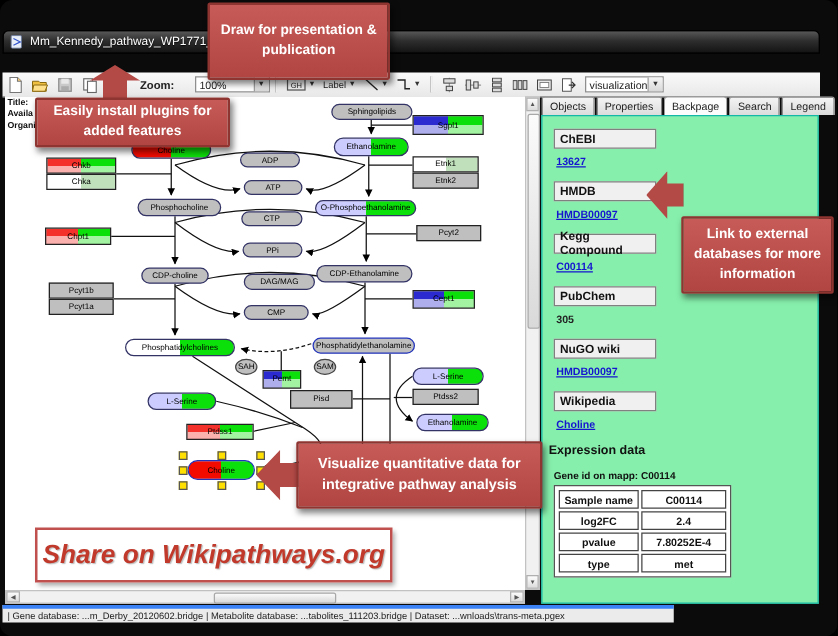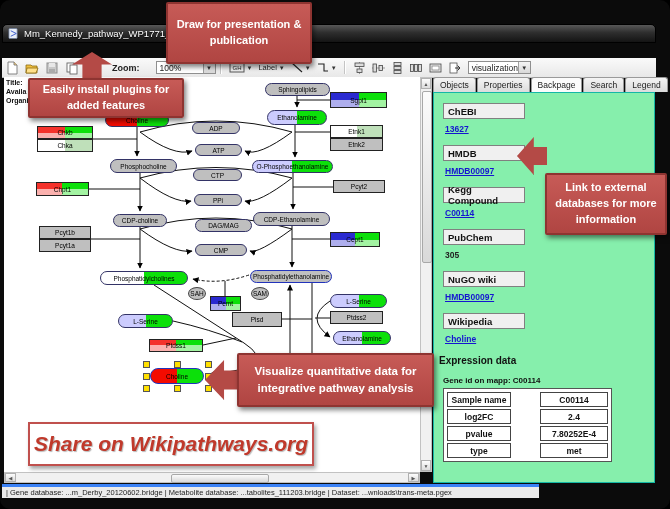--- a/index.html
+++ b/index.html
@@ -56,21 +56,21 @@
   .tab.active{background:#fcfcfc;position:relative;top:1px;padding-bottom:3px;font-weight:normal;}
   #panel{left:433px;top:92px;width:222px;height:391px;background:#86efac;border:1px solid #14b8a6;box-sizing:border-box;
     padding:10px 0 0 9px;overflow:hidden;}
   .sec-header{width:82px;height:16px;background:#f0f0f0;border:1px solid #808080;box-sizing:border-box;
     display:flex;align-items:center;padding-left:4px;font-size:9.5px;font-weight:bold;color:#111;}
   .sec-val{font-size:8.5px;font-weight:bold;margin:5px 0 11px 2px;color:#222;}
   .sec-val a{color:#1515d0;}
   .exp-head{font-size:10px;font-weight:bold;color:#111;margin:4px 0 10px -4px;}
   .geneid{font-size:8px;font-weight:bold;color:#111;margin:0 16px 3px 0;}
   #exp-table{border:1px solid #555;background:#fff;display:inline-block;padding:2px;}
-  .exprow{display:flex;gap:27px;}
+  .exprow{display:flex;}
   .expcell{border:1px solid #444;margin:1px;height:13px;display:flex;align-items:center;justify-content:center;
     font-size:8.5px;font-weight:bold;color:#111;}
   .expcell.c0{width:62px;} .expcell.c1{width:66px;}
   
   #statusbar{left:2px;top:484px;width:537px;height:14px;background:#ebebeb;border-top:3px solid #3b82f6;
     display:flex;align-items:center;font-size:7.5px;color:#222;padding-left:4px;box-sizing:border-box;white-space:nowrap;}
   
   .callout{background:linear-gradient(180deg,#c75b57,#b04542);border:2px solid #8e3431;border-radius:2px;
     box-shadow:2px 3px 5px rgba(0,0,0,.5);color:#fff;font-weight:bold;text-align:center;
     display:flex;align-items:center;justify-content:center;z-index:20;line-height:1.45;}

